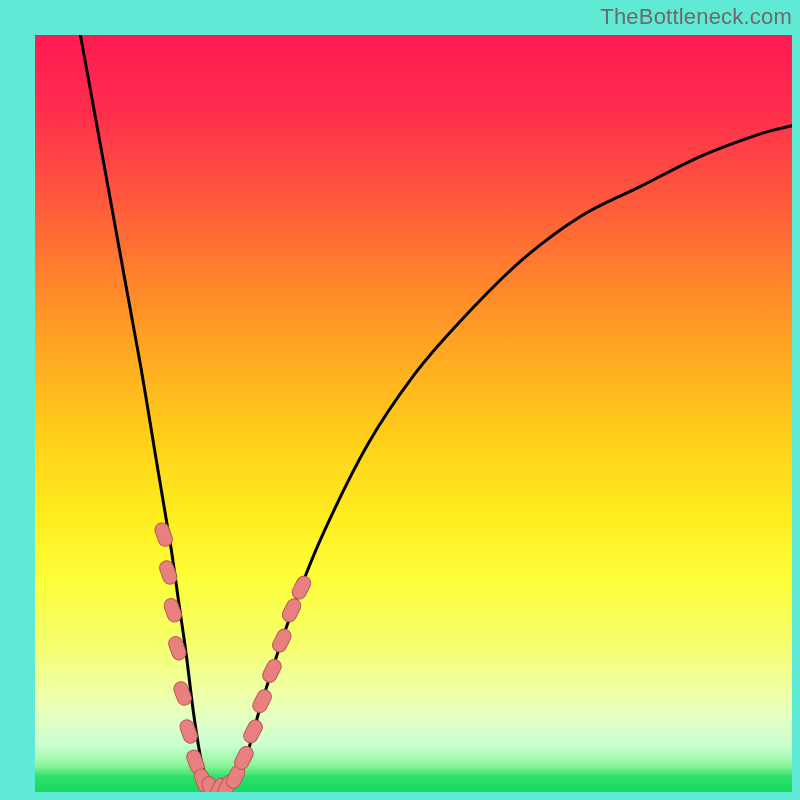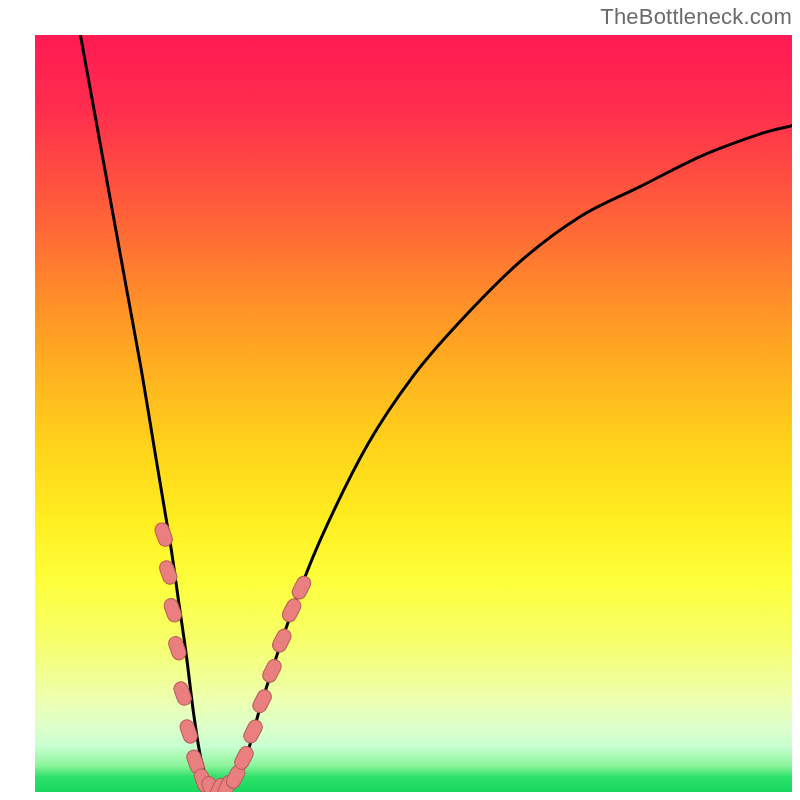--- a/index.html
+++ b/index.html
@@ -7,21 +7,21 @@
     padding: 0;
     width: 800px;
     height: 800px;
     background: #000;
     overflow: hidden;
     font-family: Arial, Helvetica, sans-serif;
   }
   .frame {
     position: absolute;
     inset: 0;
-    background: #ffffff;
+    background: #5eead4;
   }
   .plot-area {
     position: absolute;
     left: 35px;
     top: 35px;
     width: 757px;
     height: 757px;
     overflow: hidden;
   }
   .gradient {

